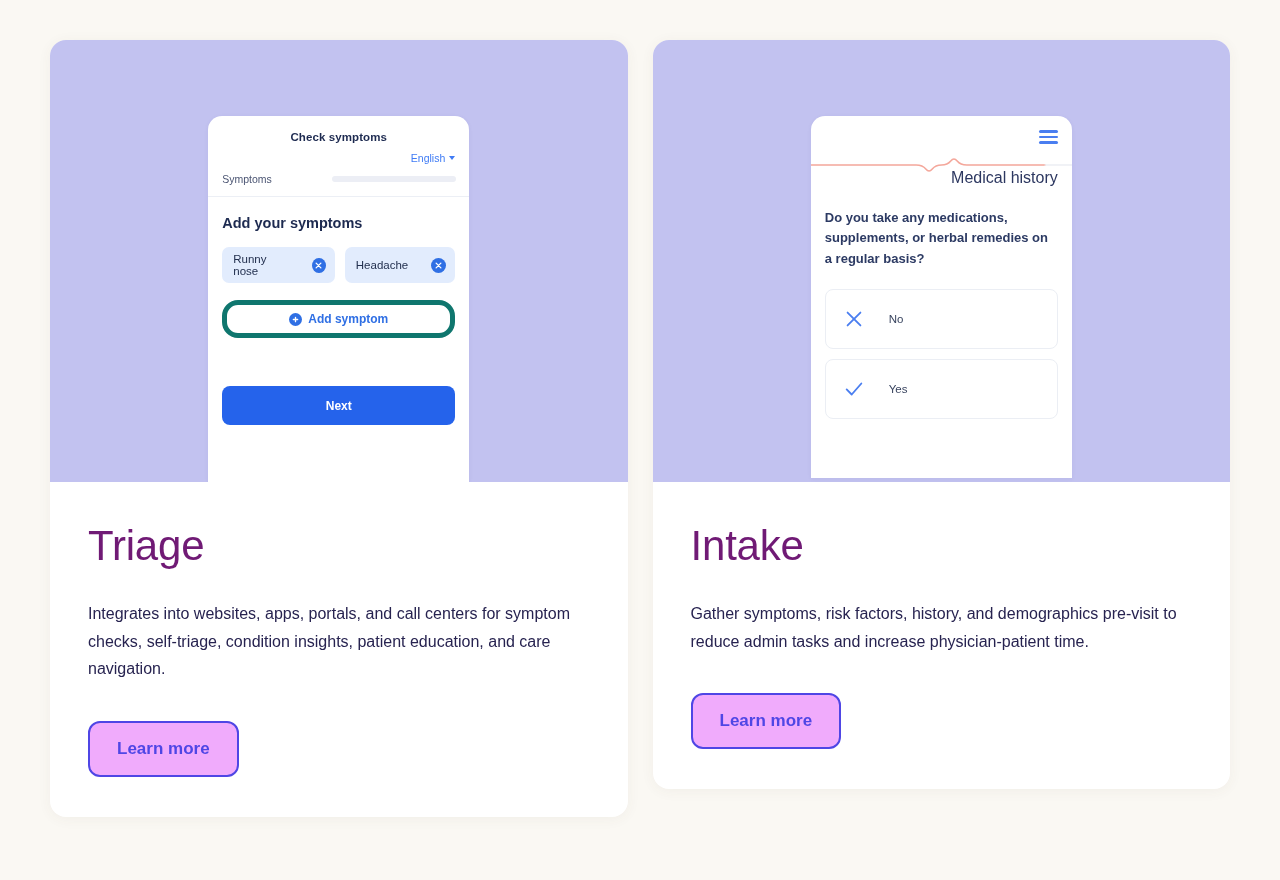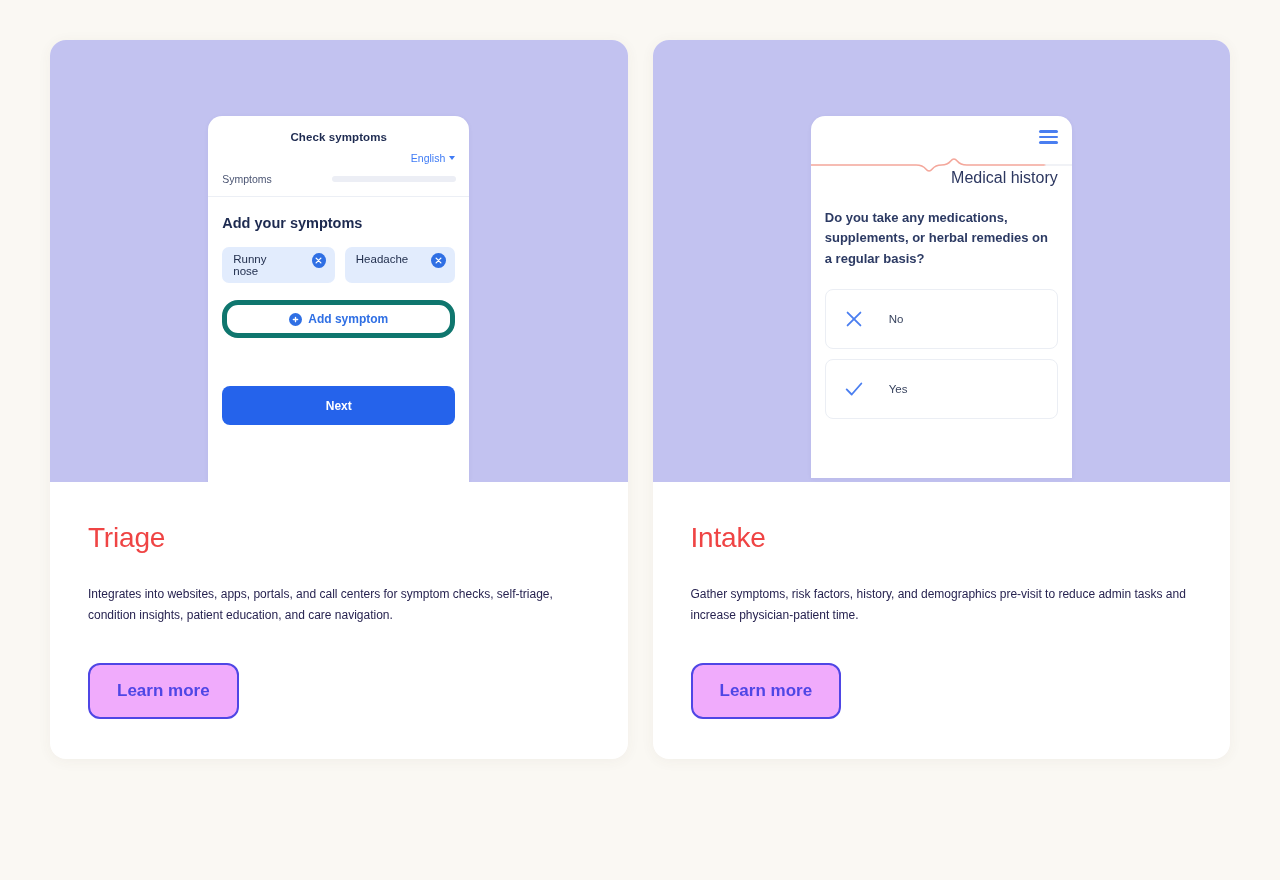--- a/index.html
+++ b/index.html
@@ -127,20 +127,21 @@
   .chip-row {
     display: flex;
     gap: 10px;
     margin-bottom: 17px;
   }
   .chip {
     background: #e2ecfd;
     border-radius: 7px;
     padding: 6px 9px 6px 11px;
     display: inline-flex;
+    align-items: center;
     gap: 23px;
     font-size: 11.5px;
     color: #23304f;
   }
   .chip-x {
     width: 15px; height: 15px;
     border-radius: 50%;
     background: #2f6fe4;
     display: inline-flex;
     align-items: center;
@@ -253,28 +254,28 @@
     cursor: pointer;
   }
   .answer-icon { width: 22px; height: 22px; flex: 0 0 auto; }
   .answer-label { font-size: 11.5px; color: #39445f; }
 
   
   .card-text {
     padding: 40px 38px 40px 38px;
   }
   .card-title {
-    font-size: 28px;
+    font-size: 42px;
     font-weight: normal;
-    color: #ef4444;
+    color: #701a75;
     letter-spacing: -0.2px;
     margin-bottom: 30px;
   }
   .card-desc {
-    font-size: 12px;
+    font-size: 16px;
     line-height: 1.72;
     color: #272350;
     margin-bottom: 38px;
     max-width: 512px;
   }
   .learn-more {
     display: inline-flex;
     align-items: center;
     justify-content: center;
     height: 56px;

